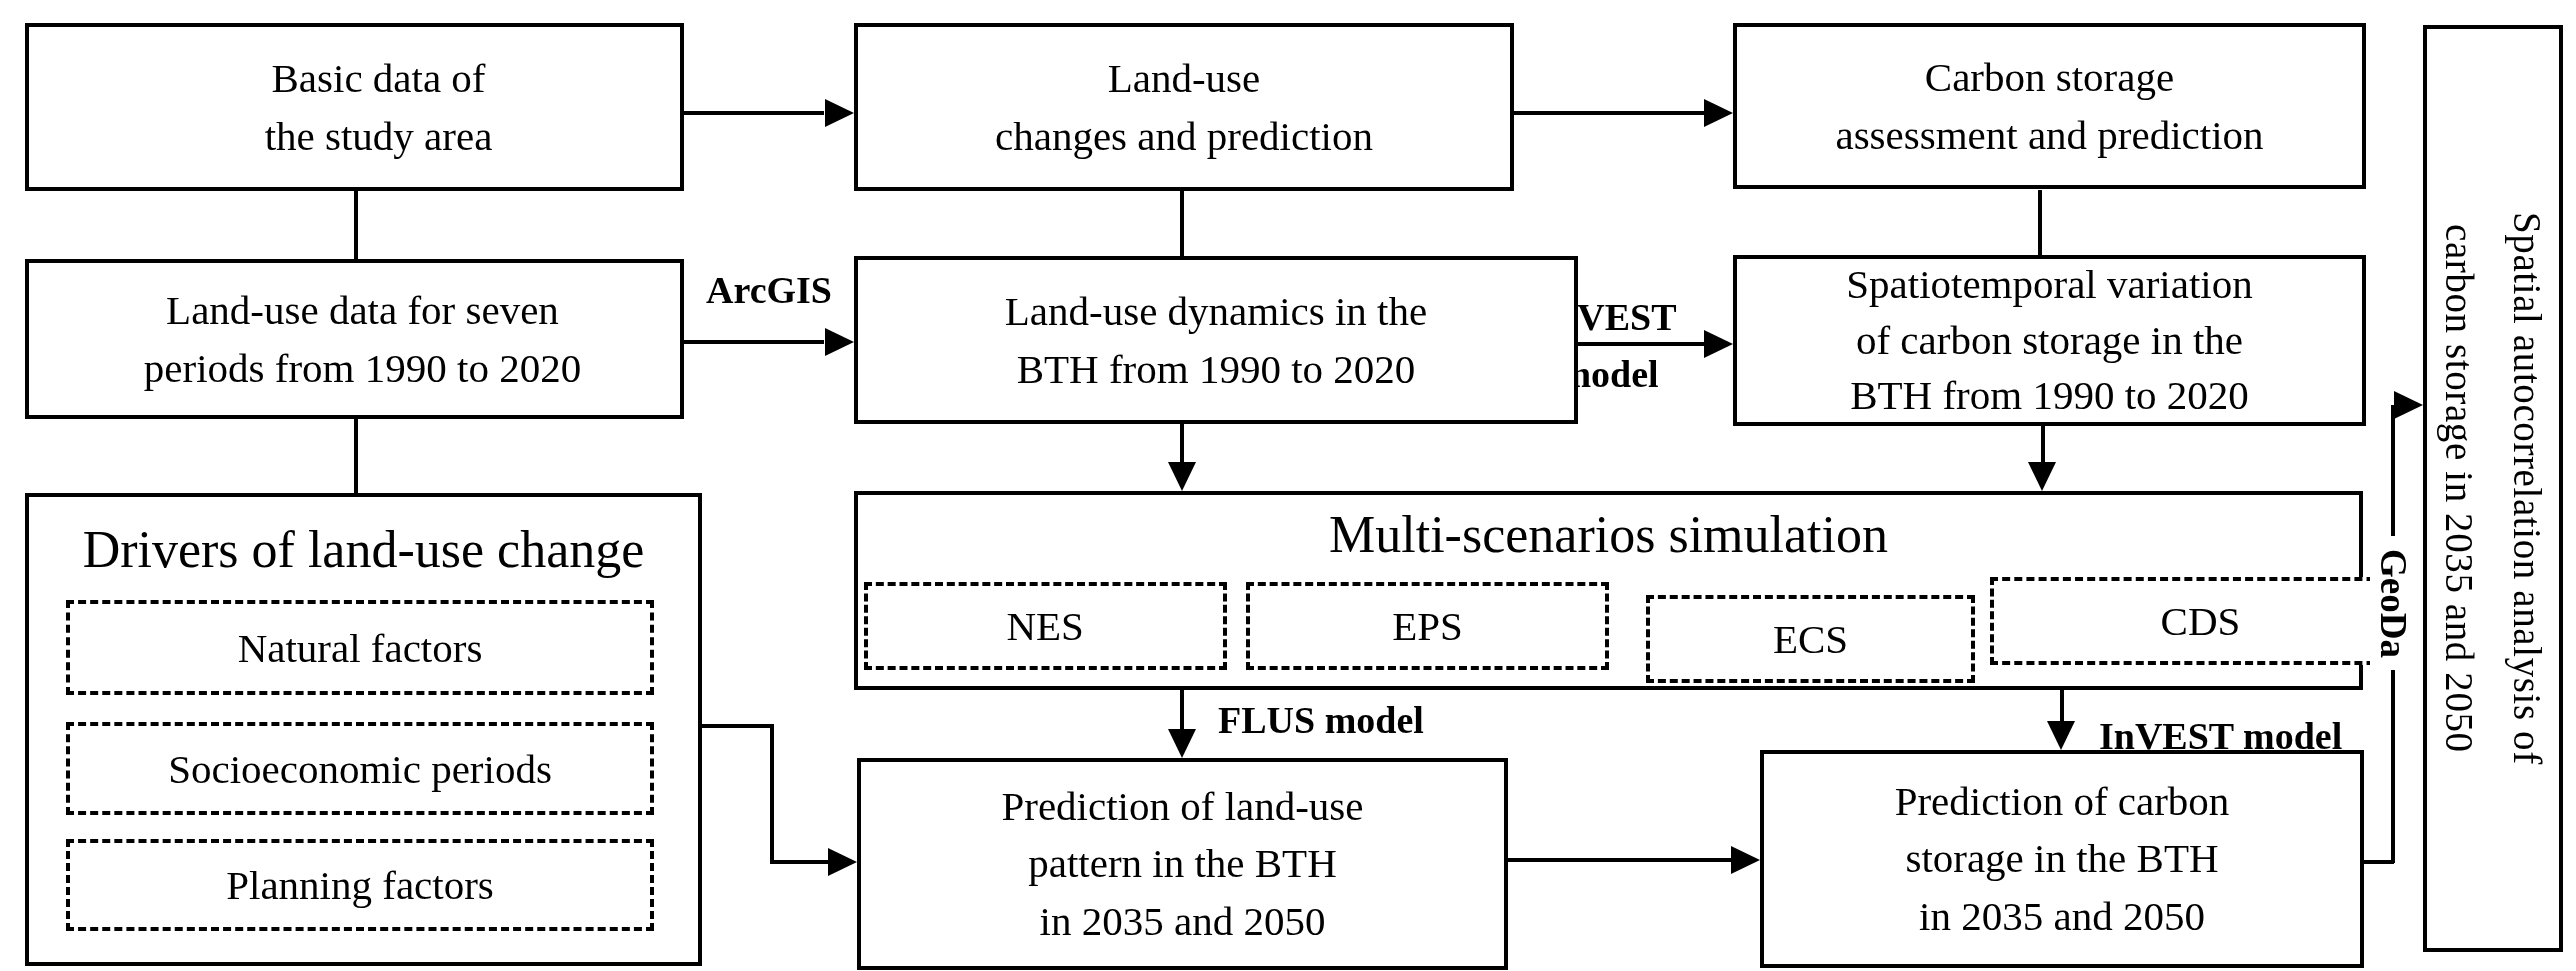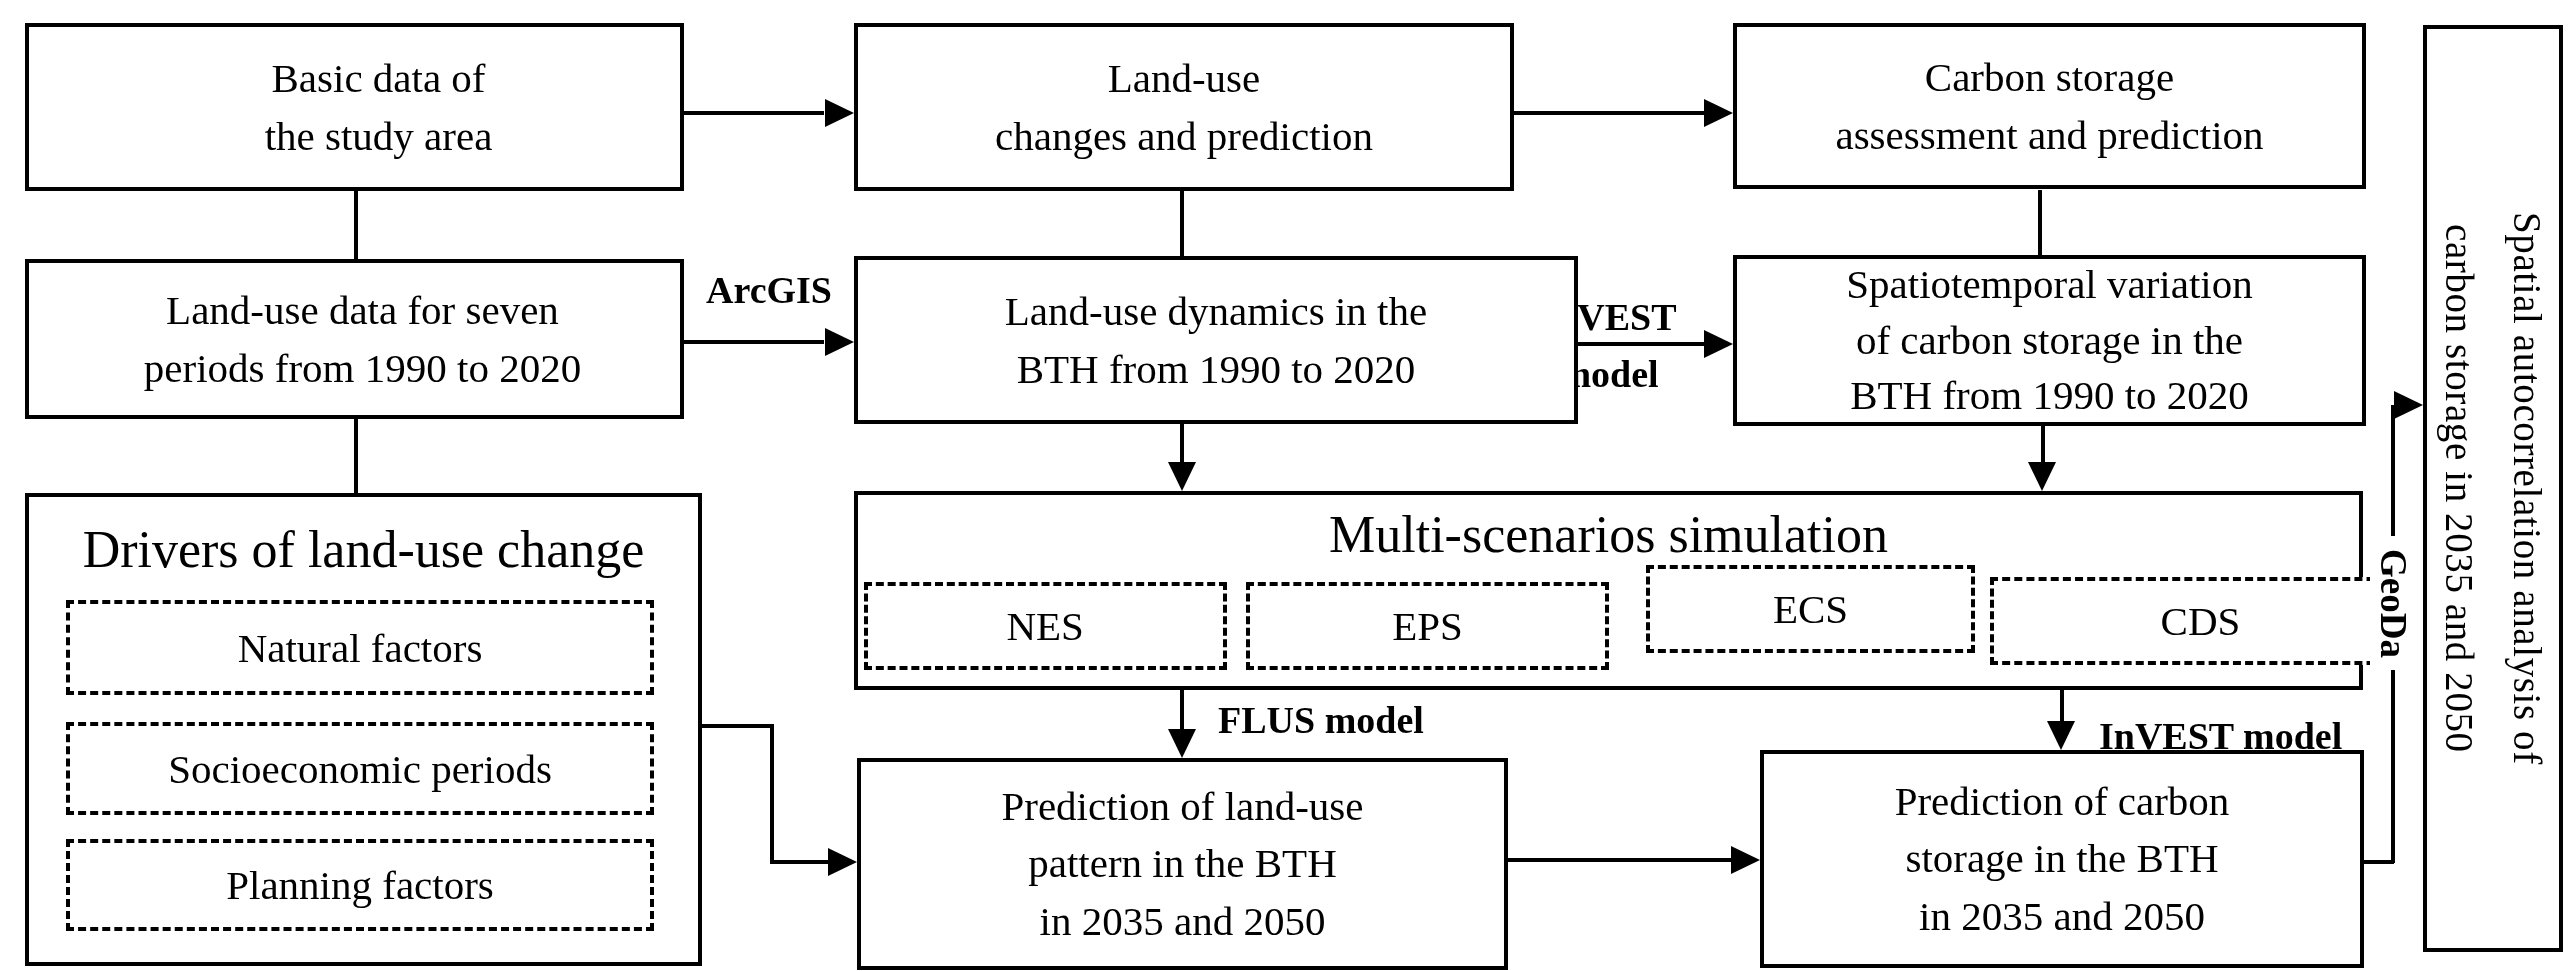--- a/index.html
+++ b/index.html
@@ -161,21 +161,21 @@
     <div class="group-title" style="margin-top:23px;">Drivers of land-use change</div>
     <div class="dashed" style="left:37px; top:103px; width:588px; height:95px;">Natural factors</div>
     <div class="dashed" style="left:37px; top:225px; width:588px; height:93px;">Socioeconomic periods</div>
     <div class="dashed" style="left:37px; top:342px; width:588px; height:92px;">Planning factors</div>
   </div>
 
   <div class="group" style="left:854px; top:491px; width:1509px; height:199px;">
     <div class="group-title" style="margin-top:10px;">Multi-scenarios simulation</div>
     <div class="dashed" style="left:5.7px; top:87px; width:363px; height:88px;">NES</div>
     <div class="dashed" style="left:388px; top:87px; width:363px; height:88px;">EPS</div>
-    <div class="dashed" style="left:788px; top:70px; width:329px; height:88px;">ECS</div>
+    <div class="dashed" style="left:788px; top:100px; width:329px; height:88px;">ECS</div>
     <div class="dashed" style="left:1132px; top:82px; width:421px; height:88px;">CDS</div>
   </div>
 
   <div class="box" style="left:857px; top:758px; width:651px; height:212px; line-height:1.4;">Prediction of land-use
 pattern in the BTH
 in 2035 and 2050</div>
   <div class="box" style="left:1760px; top:750px; width:604px; height:218px; line-height:1.4;">Prediction of carbon
 storage in the BTH
 in 2035 and 2050</div>
 

